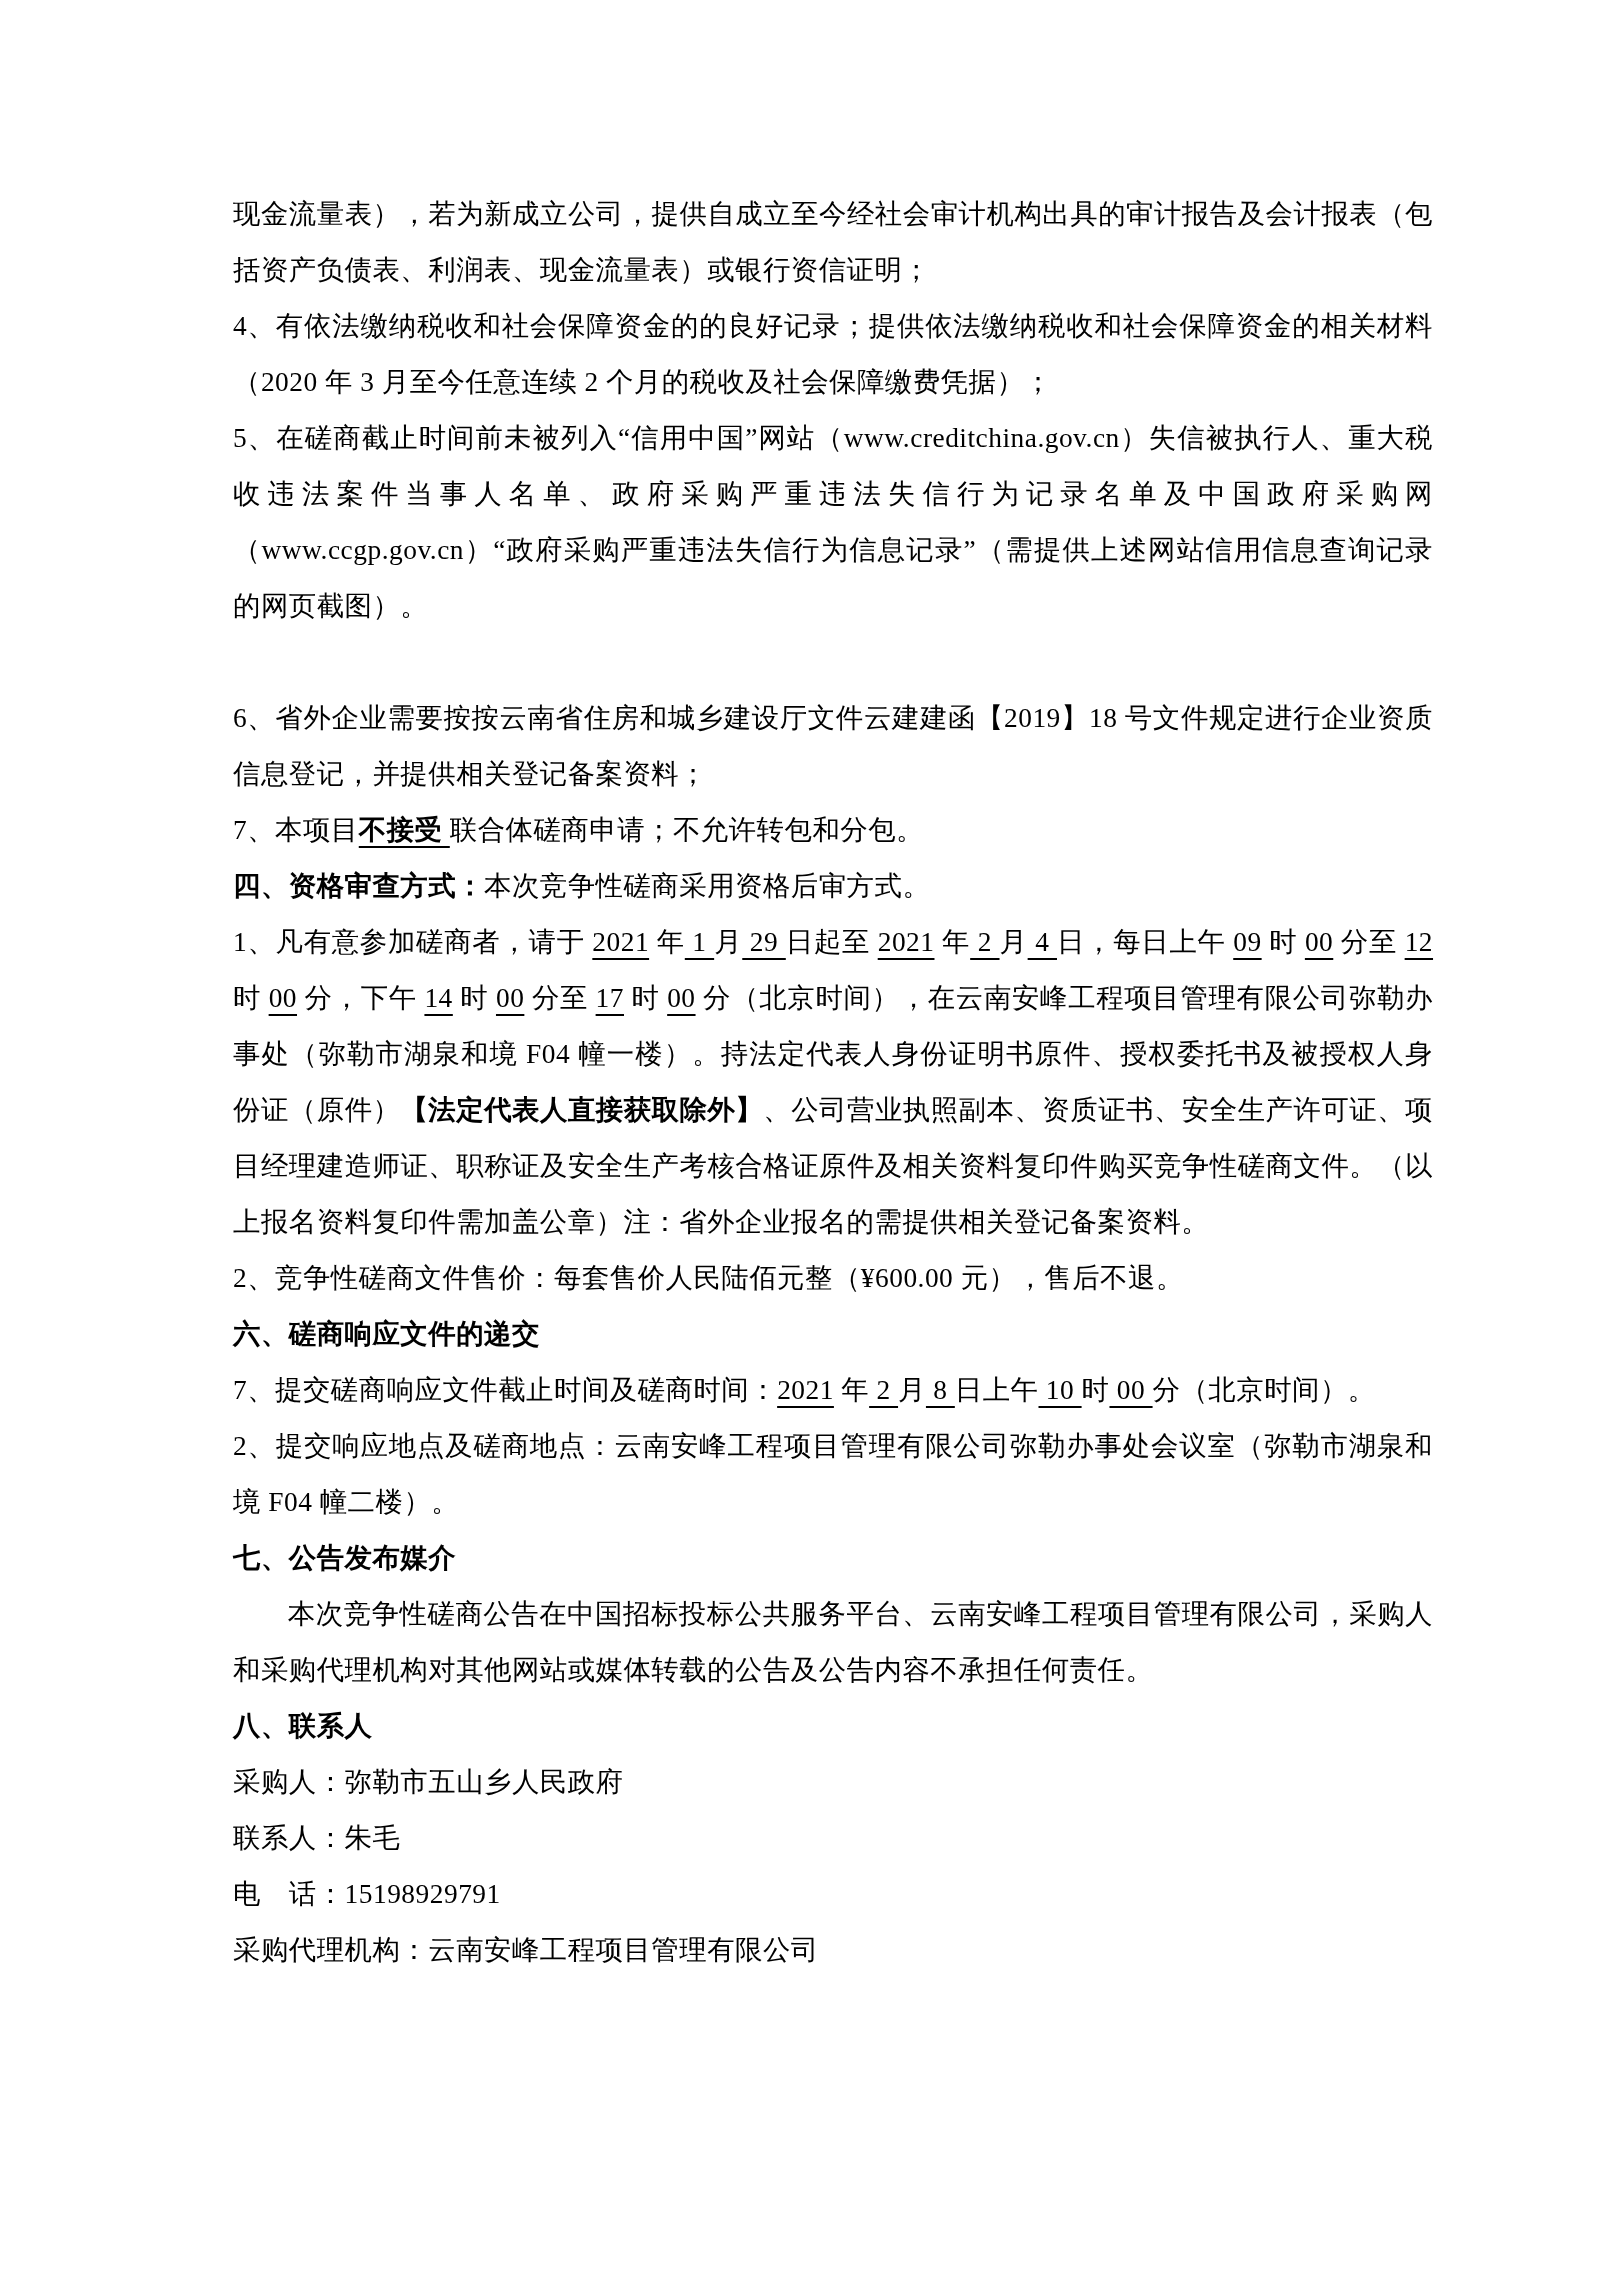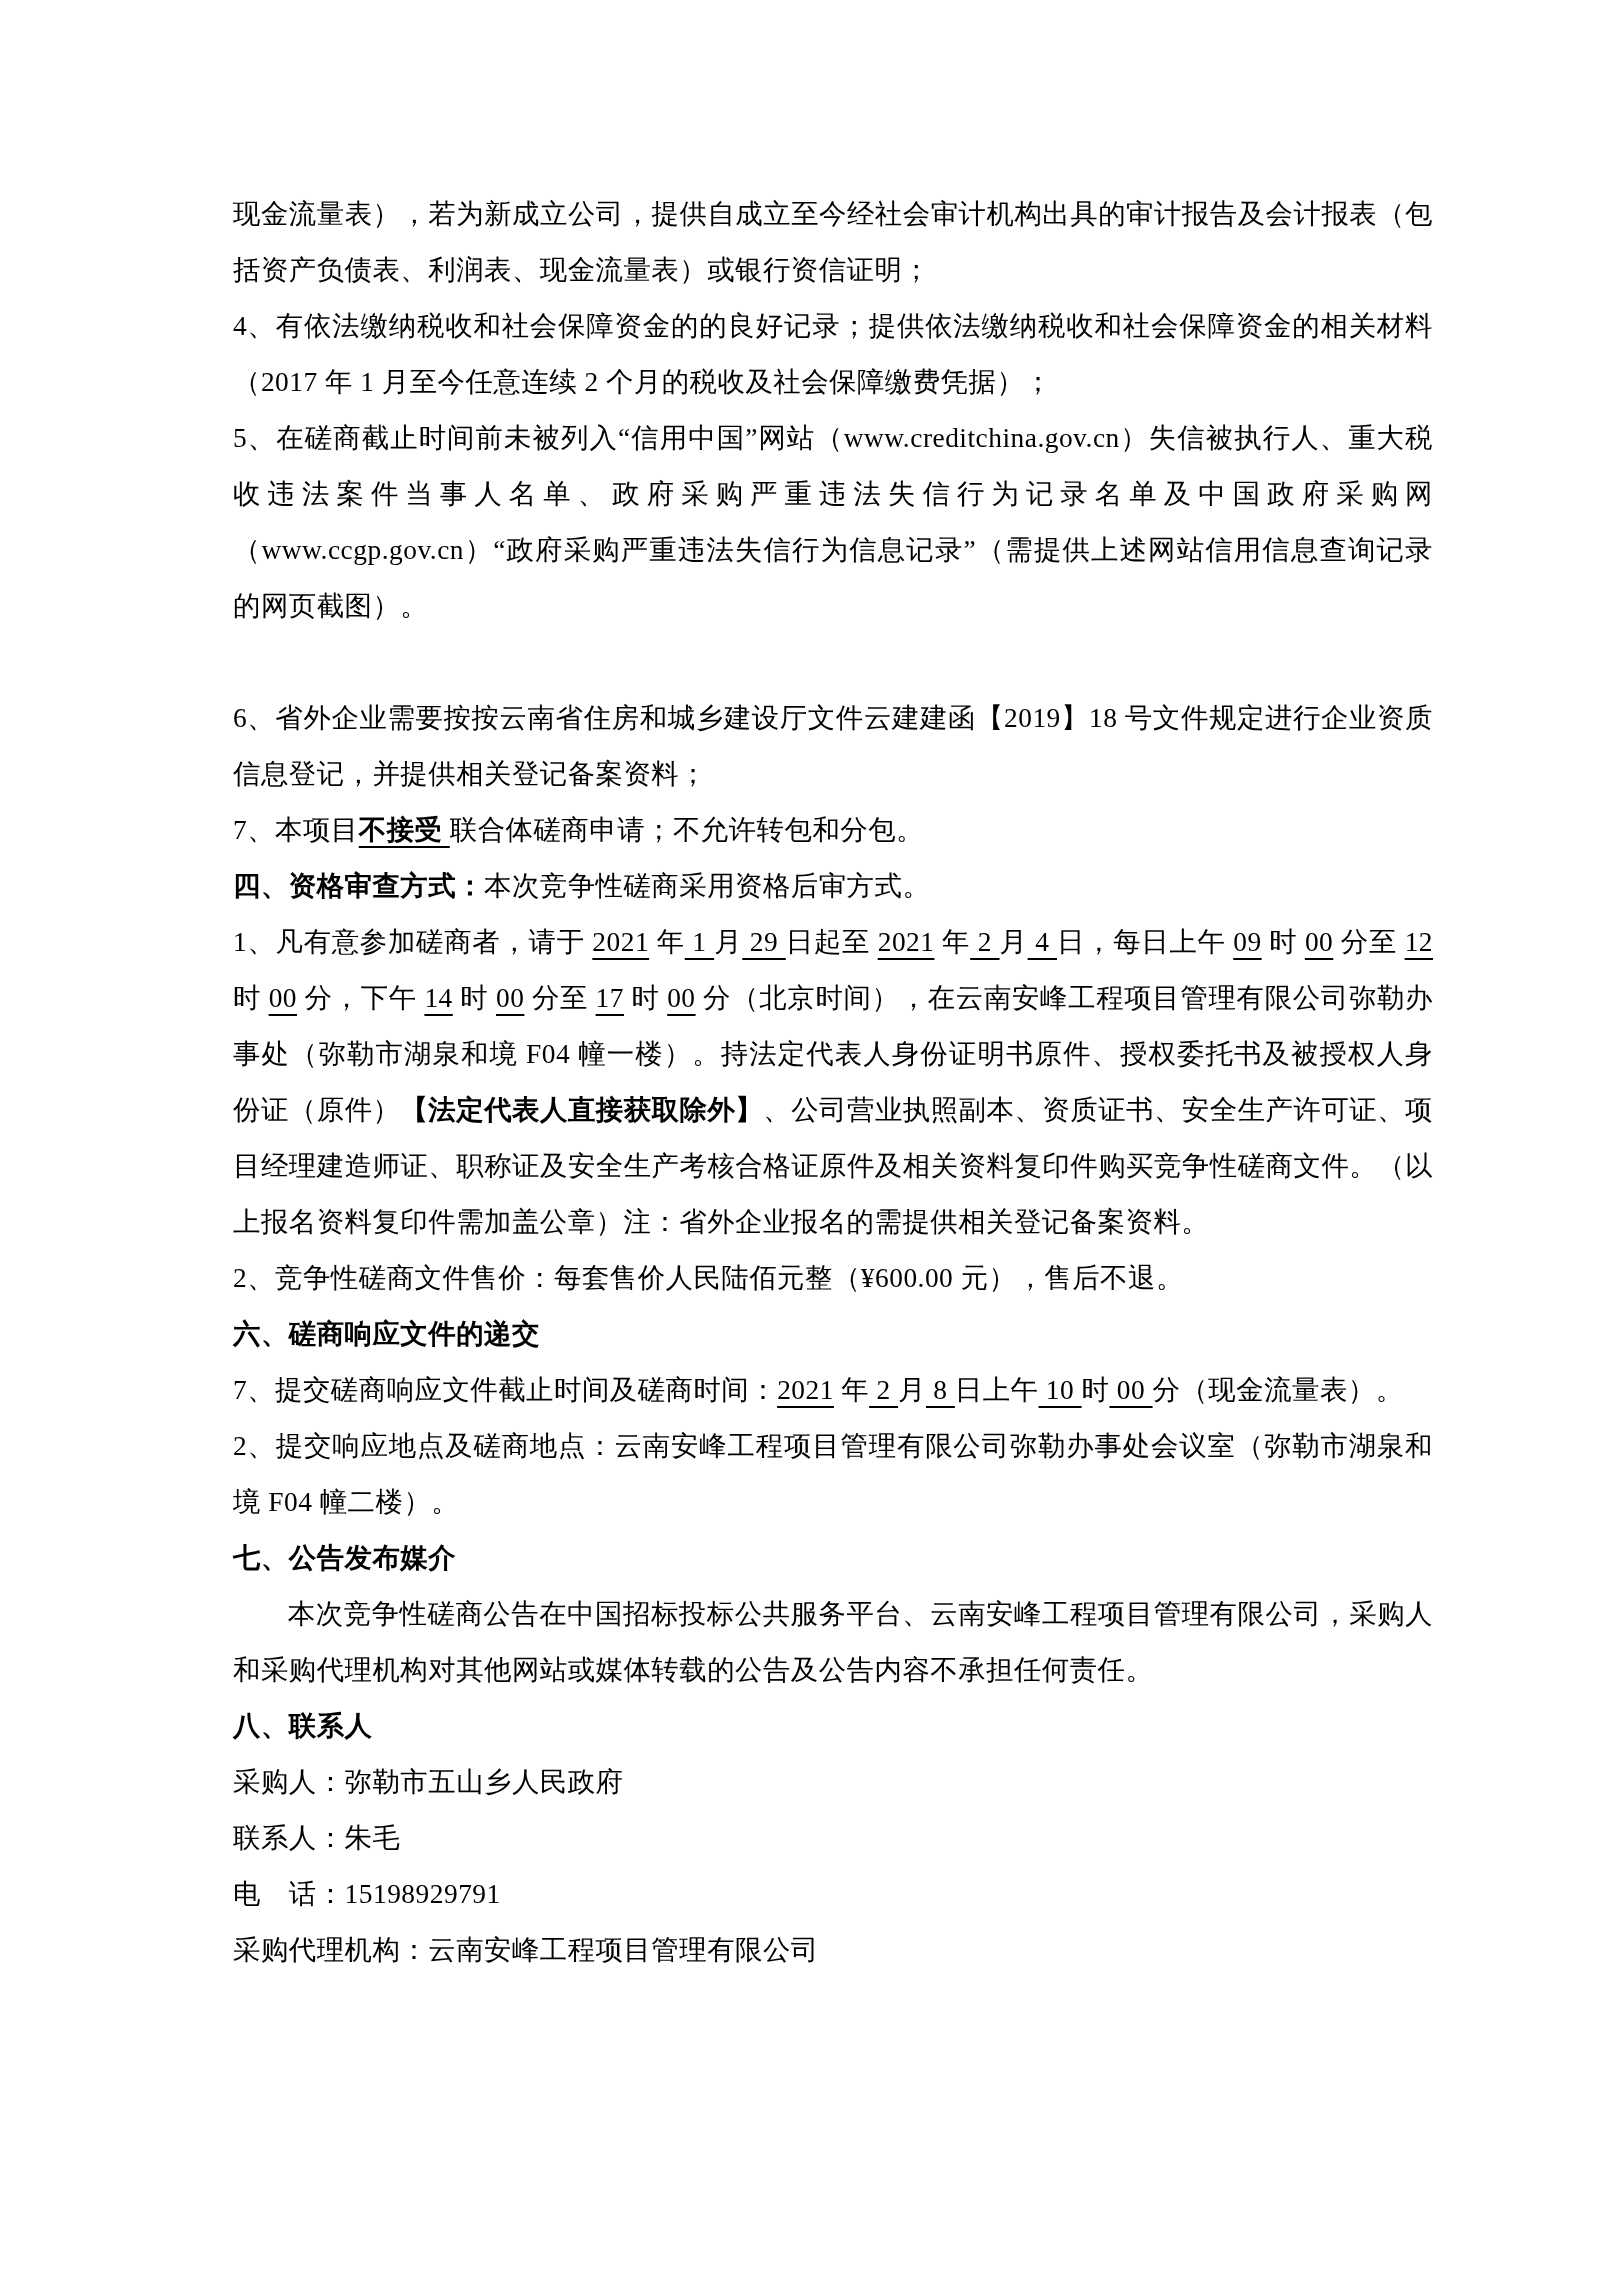--- a/index.html
+++ b/index.html
@@ -51,30 +51,30 @@
       text-decoration-thickness: 2px;
       text-underline-offset: 6.9px;
     }
   </style>
 </head>
 <body>
 
 <div class="page">
   <div class="doc-body">
       <div class="para"><span>现金流量表），若为新成立公司，提供自成立至今经社会审计机构出具的审计报告及会计报表（包括资产负债表、利润表、现金流量表）或银行资信证明；</span></div>
-      <div class="para"><span>4、有依法缴纳税收和社会保障资金的的良好记录；提供依法缴纳税收和社会保障资金的相关材料（2017 年 1 月至今任意连续 2 个月的税收及社会保障缴费凭据）；</span></div>
+      <div class="para"><span>4、有依法缴纳税收和社会保障资金的的良好记录；提供依法缴纳税收和社会保障资金的相关材料（2020 年 3 月至今任意连续 2 个月的税收及社会保障缴费凭据）；</span></div>
       <div class="para"><span>5、在磋商截止时间前未被列入“信用中国”网站（www.creditchina.gov.cn）失信被执行人、重大税收违法案件当事人名单、政府采购严重违法失信行为记录名单及中国政府采购网（www.ccgp.gov.cn）“政府采购严重违法失信行为信息记录”（需提供上述网站信用信息查询记录的网页截图）。</span></div>
       <div class="para blank">&nbsp;</div>
       <div class="para"><span>6、省外企业需要按按云南省住房和城乡建设厅文件云建建函【2019】18 号文件规定进行企业资质信息登记，并提供相关登记备案资料；</span></div>
       <div class="para"><span>7、本项目</span><span class="b u">不接受 </span><span>联合体磋商申请；不允许转包和分包。</span></div>
       <div class="para"><span class="b">四、资格审查方式：</span><span>本次竞争性磋商采用资格后审方式。</span></div>
       <div class="para"><span>1、凡有意参加磋商者，请于 </span><span class="u">2021</span><span> 年</span><span class="u"> 1 </span><span>月</span><span class="u"> 29 </span><span>日起至 </span><span class="u">2021</span><span> 年</span><span class="u"> 2 </span><span>月</span><span class="u"> 4 </span><span>日，每日上午 </span><span class="u">09</span><span> 时 </span><span class="u">00</span><span> 分至 </span><span class="u">12</span><span> 时 </span><span class="u">00</span><span> 分，下午 </span><span class="u">14</span><span> 时 </span><span class="u">00</span><span> 分至 </span><span class="u">17</span><span> 时 </span><span class="u">00</span><span> 分（北京时间），在云南安峰工程项目管理有限公司弥勒办事处（弥勒市湖泉和境 F04 幢一楼）。持法定代表人身份证明书原件、授权委托书及被授权人身份证（原件）</span><span class="b">【法定代表人直接获取除外】</span><span>、公司营业执照副本、资质证书、安全生产许可证、项目经理建造师证、职称证及安全生产考核合格证原件及相关资料复印件购买竞争性磋商文件。（以上报名资料复印件需加盖公章）注：省外企业报名的需提供相关登记备案资料。</span></div>
       <div class="para"><span>2、竞争性磋商文件售价：每套售价人民陆佰元整（¥600.00 元），售后不退。</span></div>
       <div class="para"><span class="b">六、磋商响应文件的递交</span></div>
-      <div class="para"><span>7、提交磋商响应文件截止时间及磋商时间：</span><span class="u">2021</span><span> 年</span><span class="u"> 2 </span><span>月</span><span class="u"> 8 </span><span>日上午</span><span class="u"> 10 </span><span>时</span><span class="u"> 00 </span><span>分（现金流量表）。</span></div>
+      <div class="para"><span>7、提交磋商响应文件截止时间及磋商时间：</span><span class="u">2021</span><span> 年</span><span class="u"> 2 </span><span>月</span><span class="u"> 8 </span><span>日上午</span><span class="u"> 10 </span><span>时</span><span class="u"> 00 </span><span>分（北京时间）。</span></div>
       <div class="para"><span>2、提交响应地点及磋商地点：云南安峰工程项目管理有限公司弥勒办事处会议室（弥勒市湖泉和境 F04 幢二楼）。</span></div>
       <div class="para"><span class="b">七、公告发布媒介</span></div>
       <div class="para indent"><span>本次竞争性磋商公告在中国招标投标公共服务平台、云南安峰工程项目管理有限公司，采购人和采购代理机构对其他网站或媒体转载的公告及公告内容不承担任何责任。</span></div>
       <div class="para"><span class="b">八、联系人</span></div>
       <div class="para"><span>采购人：弥勒市五山乡人民政府</span></div>
       <div class="para"><span>联系人：朱毛</span></div>
       <div class="para"><span>电　话：15198929791</span></div>
       <div class="para"><span>采购代理机构：云南安峰工程项目管理有限公司</span></div>
     </div>
 </div>

